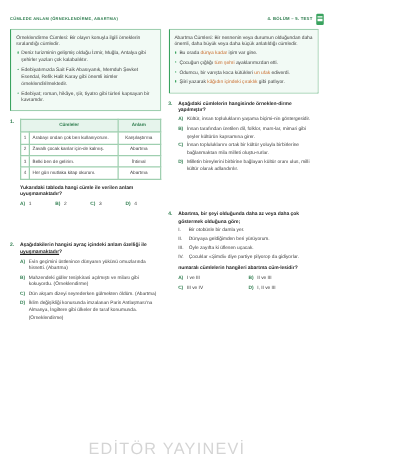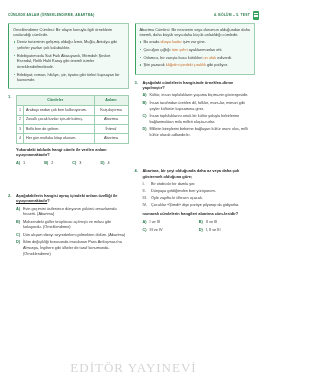--- a/index.html
+++ b/index.html
@@ -91,23 +91,23 @@
   
   .roman { list-style: none; margin: 2px 0 2.5px 0; }
   .roman li {
     display: flex; gap: 2.5px; font-size: 3.85px; color: #3b3b3b;
     line-height: 1.45; margin-bottom: 1.6px;
   }
   .roman .rn { min-width: 6px; color: #3b3b3b; }
 
   
   .watermark {
-    position: absolute; left: 0; bottom: 4px; width: 267px;
+    position: absolute; left: 0; bottom: 14px; width: 267px;
     text-align: center; font-size: 13px; letter-spacing: 1px;
-    color: rgba(120,120,120,.32); font-family: Liberation Serif, serif;
+    color: rgba(120,120,120,.32); font-family: Liberation Sans, sans-serif;
     pointer-events: none; user-select: none;
   }
 </style>
 </head>
 <body>
 
 <div class="page">
 
   <div class="header">
     <div class="header-left">CÜMLEDE ANLAM (ÖRNEKLENDİRME, ABARTMA)</div>

